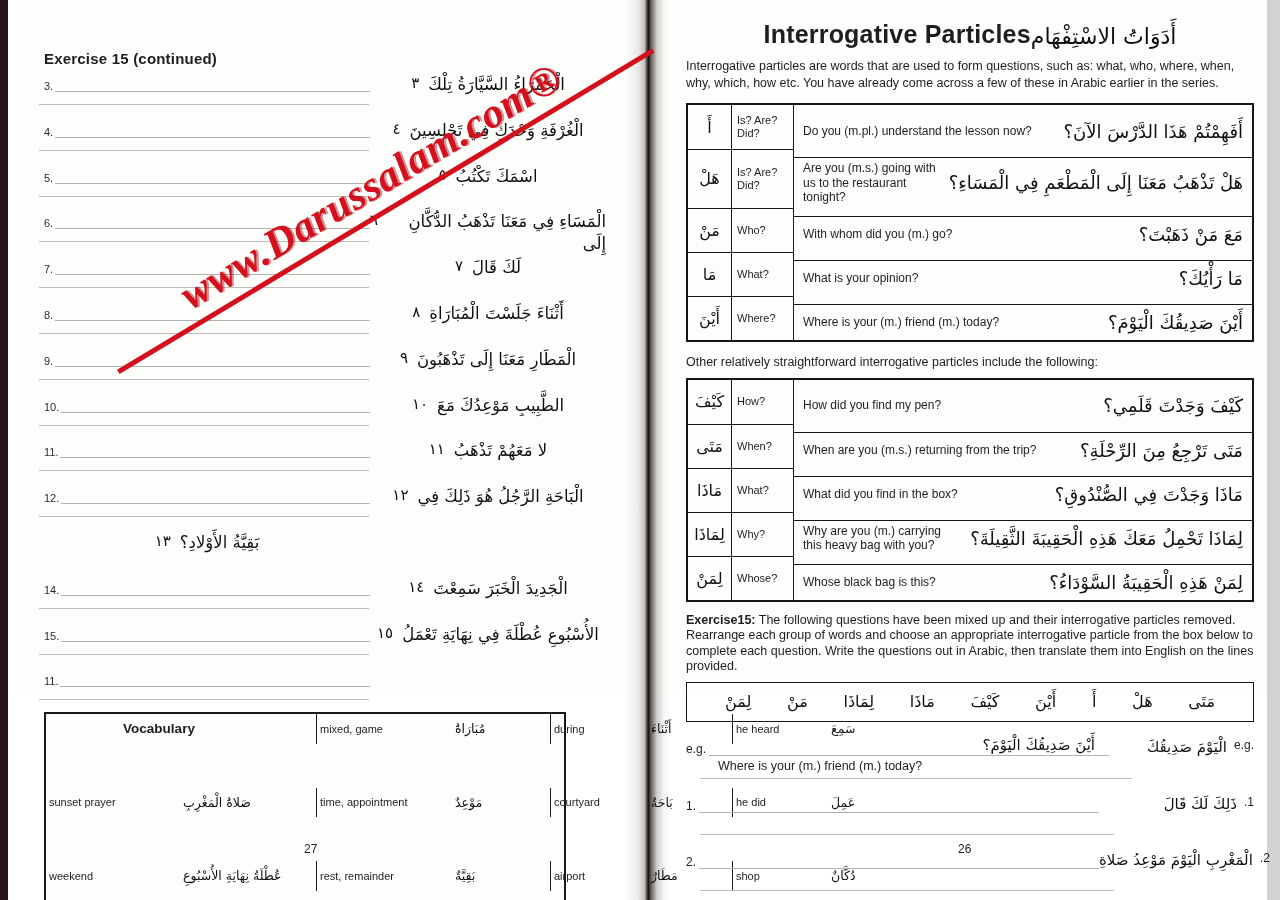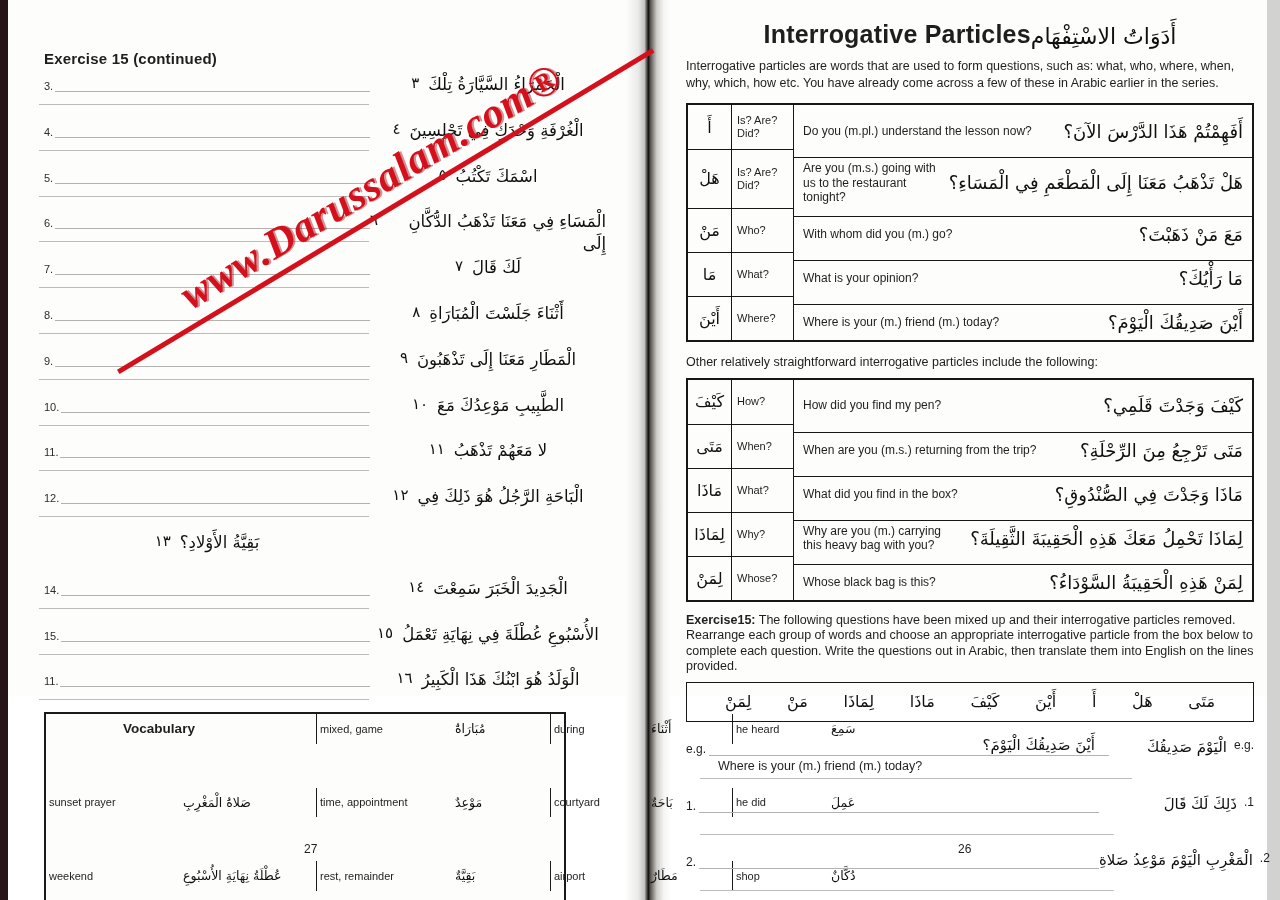--- a/index.html
+++ b/index.html
@@ -249,24 +249,20 @@
         </div>
     </div>
     <div class="lrow">
       <div class="lans">
           <div class="l1">
             <span class="lnum">11.</span>
             <span class="lrule"></span>
           </div>
           <div class="l2"></div>
         </div>
-      <div class="lar ar">
-          <span class="larnum">١٦</span>
-          <span dir="rtl">الْوَلَدُ هُوَ ابْنُكَ هَذَا الْكَبِيرُ</span>
-        </div>
     </div>
   </div>
 
   <div class="vtable">
 
     <div class="vcell vhead">Vocabulary</div>
     <div class="vcell gsep">mixed, game</div>
     <div class="vcell varb ar">مُبَارَاةٌ</div>
     <div class="vcell gsep">during</div>
     <div class="vcell varb ar">أَثْنَاءَ</div>

